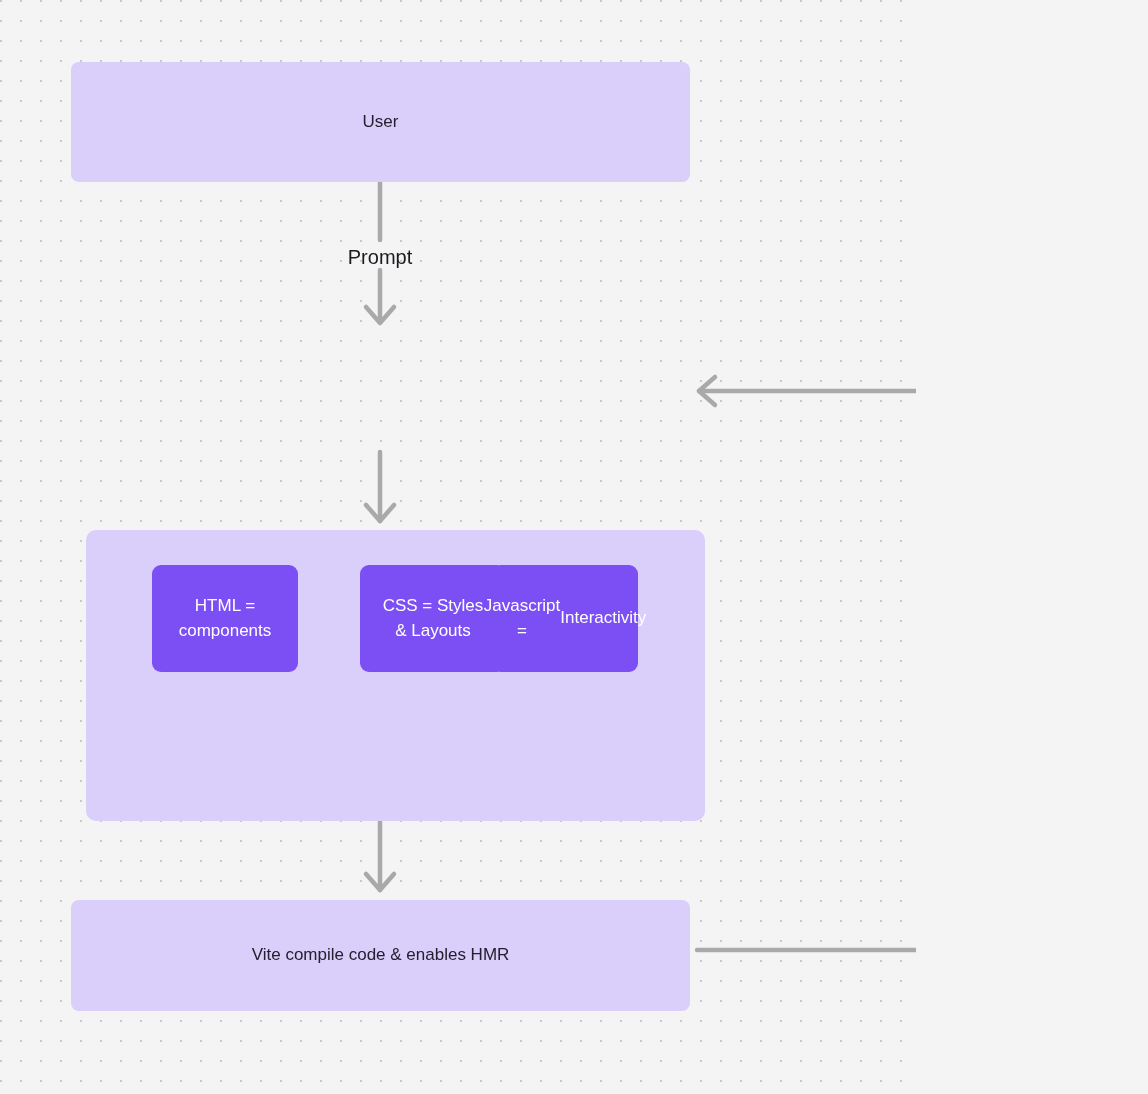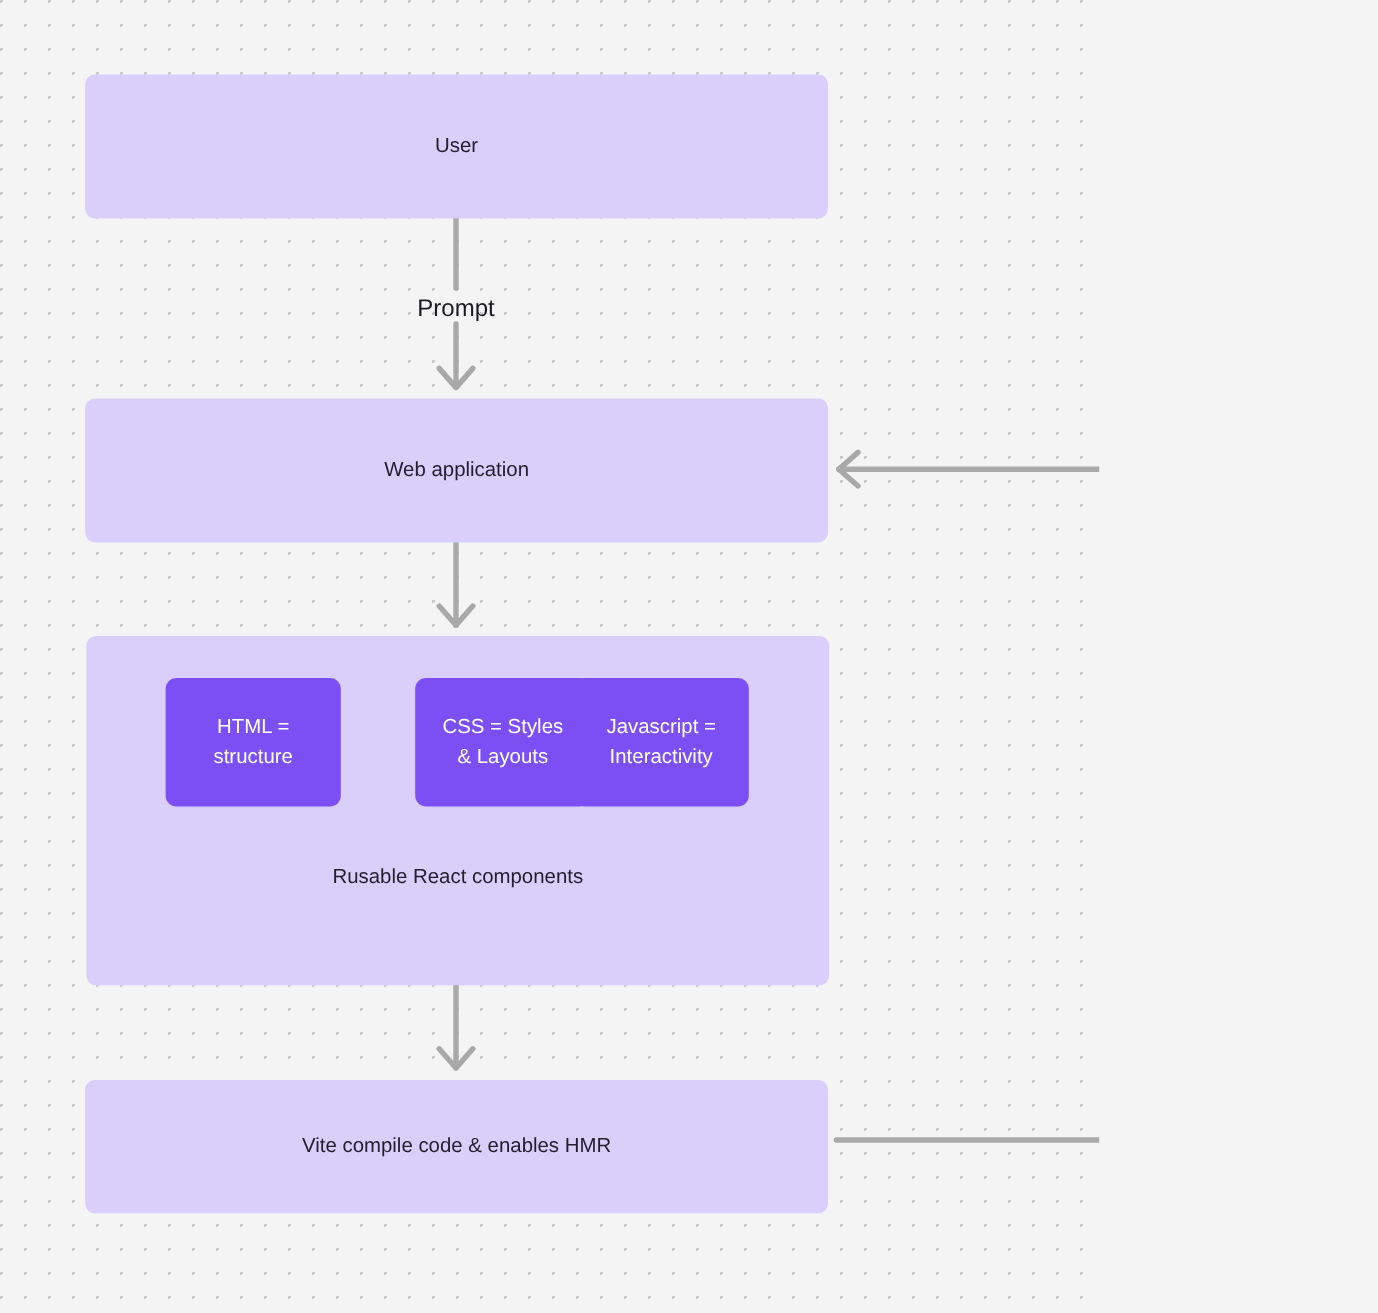--- a/index.html
+++ b/index.html
@@ -113,38 +113,34 @@
       <path class="lkhead" d="M715,377 L699,391 L715,405"></path>
     </g>
   </svg>
 
   <div class="node node-lav" style="left:71px; top:62px; width:619px; height:120px;">
     <span>User</span>
   </div>
 
   <div class="edge-label" style="left:380px; top:246px;">Prompt</div>
 
-  <div class="node node-lav" style="left:71px; top:332px; width:619px; height:120px;">
-    <span>Web application</span>
-  </div>
 
-  <div class="node node-lav" style="left:72px; top:530px; width:619px; height:291px; display:block;">
+  <div class="node node-lav" style="left:86px; top:530px; width:619px; height:291px; display:block;border-radius:10px;">
     <div class="node node-deep" style="left:66px; top:35px; width:146px; height:107px; flex-direction:column;">
       <span>HTML =</span>
-      <span>structure</span>
+      <span>components</span>
     </div>
     <div class="node node-deep" style="left:236px; top:35px; width:146px; height:107px; flex-direction:column;margin-left:38px;">
       <span>CSS = Styles</span>
       <span>&amp; Layouts</span>
     </div>
-    <div class="node node-deep" style="left:406px; top:35px; width:146px; height:107px; flex-direction:column;">
+    <div class="node node-deep" style="left:406px; top:35px; width:146px; height:107px; flex-direction:row;">
       <span>Javascript =</span>
       <span>Interactivity</span>
     </div>
-    <div class="group-label" style="top:190px;">Rusable React components</div>
   </div>
 
   <div class="node node-lav" style="left:71px; top:900px; width:619px; height:111px;">
     <span>Vite compile code &amp; enables HMR</span>
   </div>
 
 
 </div>
 
 </body></html>

